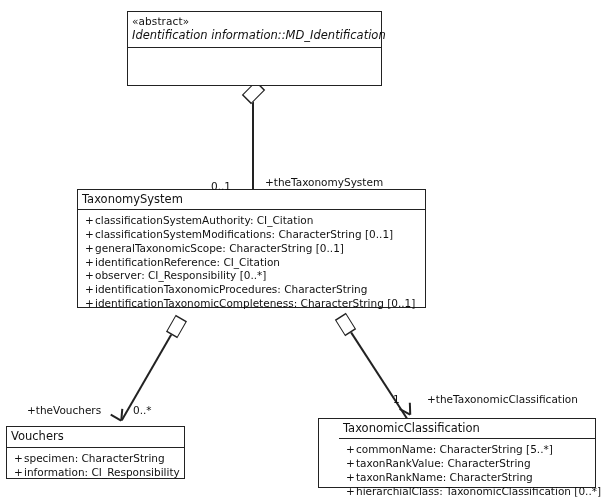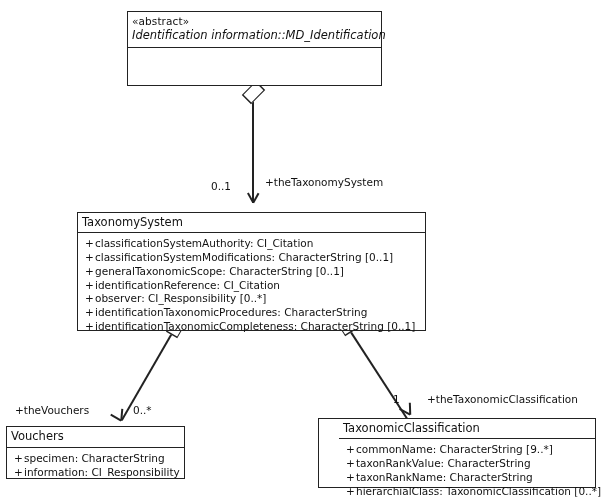--- a/index.html
+++ b/index.html
@@ -122,40 +122,40 @@
   <div class="arrow-stroke" style="left:252.7px; top:202px; width:11px; transform:rotate(-61deg);"></div>
 
   <div class="lbl" style="left:211px; top:180px;">0..1</div>
   <div class="lbl" style="left:265px; top:176px;">+theTaxonomySystem</div>
 
   <div class="diag-line" style="left:176px; top:326px; width:108px; transform:rotate(120deg);"></div>
   <div class="diamond" style="left:170px; top:320px; width:11px; height:11px; transform:rotate(30deg) scaleY(1.5);"></div>
   <div class="arrow-stroke" style="left:121px; top:420px; width:12px; transform:rotate(-150deg);"></div>
   <div class="arrow-stroke" style="left:121px; top:420px; width:12px; transform:rotate(-85deg);"></div>
 
-  <div class="lbl" style="left:15px; top:404px;">+theVouchers</div>
+  <div class="lbl" style="left:27px; top:404px;">+theVouchers</div>
   <div class="lbl" style="left:133px; top:404px;">0..*</div>
 
   <div class="diag-line" style="left:349px; top:328px; width:108px; transform:rotate(57deg);"></div>
   <div class="diamond" style="left:339px; top:318px; width:11px; height:11px; transform:rotate(-32deg) scaleY(1.5);"></div>
   <div class="arrow-stroke" style="left:410px; top:414px; width:12px; transform:rotate(-152deg);"></div>
   <div class="arrow-stroke" style="left:410px; top:414px; width:12px; transform:rotate(-92deg);"></div>
 
   <div class="lbl" style="left:393px; top:393px;">1</div>
   <div class="lbl" style="left:427px; top:393px;">+theTaxonomicClassification</div>
 
   <div class="uml-class" style="left:127px; top:11px; width:255px; height:75px;">
     <div class="uml-header" style="height:36px;">
       <span class="stereotype">«abstract»</span>
       <span class="cls-name abstract">Identification information::MD_Identification</span>
     </div>
     <div class="uml-body empty"></div>
   </div>
 
-  <div class="uml-class" style="left:77px; top:212px; width:349px; height:119px;">
+  <div class="uml-class" style="left:77px; top:189px; width:349px; height:119px;">
     <div class="uml-header" style="height:20px; padding-top:2px;">
       <span class="cls-name">TaxonomySystem</span>
     </div>
     <div class="uml-body">
       <span class="attr-row">
         <span class="vis">+</span><span>classificationSystemAuthority:  CI_Citation</span>
       </span>
       <span class="attr-row">
         <span class="vis">+</span><span>classificationSystemModifications:  CharacterString [0..1]</span>
       </span>
@@ -190,21 +190,21 @@
       </span>
     </div>
   </div>
 
   <div class="uml-class" style="left:318px; top:418px; width:278px; height:70px;padding-left:20px;">
     <div class="uml-header" style="height:20px; padding-top:2px;">
       <span class="cls-name">TaxonomicClassification</span>
     </div>
     <div class="uml-body">
       <span class="attr-row">
-        <span class="vis">+</span><span>commonName:  CharacterString [9..*]</span>
+        <span class="vis">+</span><span>commonName:  CharacterString [5..*]</span>
       </span>
       <span class="attr-row">
         <span class="vis">+</span><span>taxonRankValue:  CharacterString</span>
       </span>
       <span class="attr-row">
         <span class="vis">+</span><span>taxonRankName:  CharacterString</span>
       </span>
       <span class="attr-row">
         <span class="vis">+</span><span>hierarchialClass:  TaxonomicClassification [0..*]</span>
       </span>

